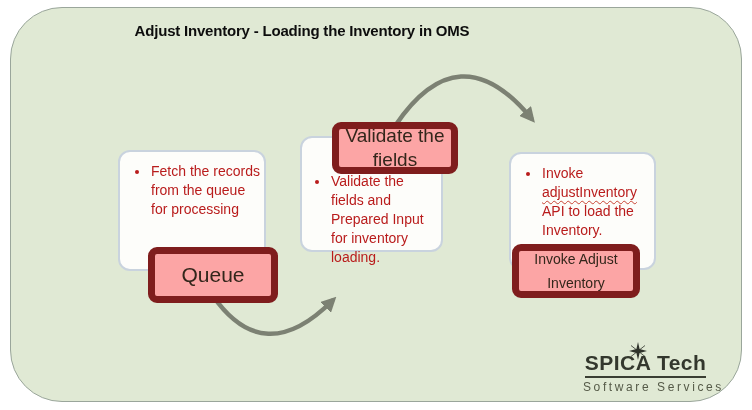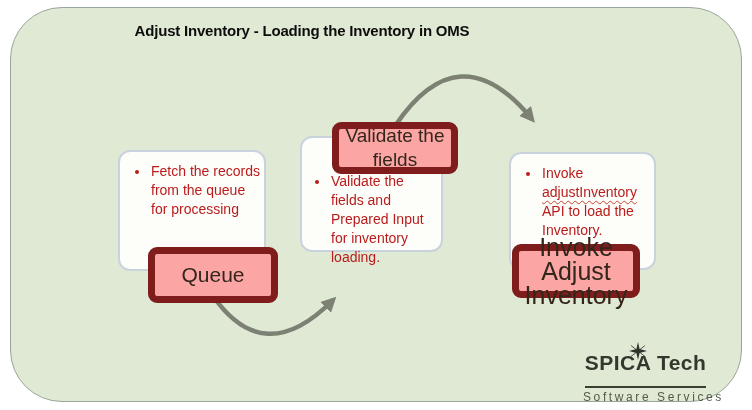--- a/index.html
+++ b/index.html
@@ -66,21 +66,21 @@
     display: flex;
     align-items: center;
     justify-content: center;
     text-align: center;
     color: #33261b;
     line-height: 24px;
     z-index: 5;
   }
   #label1 { left: 148px; top: 247px; width: 130px; height: 56px; font-size: 21px; }
   #label2 { left: 332px; top: 122px; width: 126px; height: 52px; font-size: 19px; }
-  #label3 { left: 512px; top: 244px; width: 128px; height: 54px; font-size: 25px; }
+  #label3 { left: 512px; top: 244px; width: 128px; height: 54px; font-size: 14px; }
   .squiggle {
     text-decoration-line: underline;
     text-decoration-style: wavy;
     text-decoration-color: #c84434;
     text-decoration-thickness: 1px;
     text-underline-offset: 3px;
   }
   .logo {
     position: absolute;
     left: 583px; top: 342px;
@@ -93,21 +93,21 @@
     left: 44px; top: 0px;
     width: 22px; height: 18px;
   }
   .logo-text {
     display: inline-block;
     margin-top: 9px;
     font-size: 21px;
     font-weight: bold;
     letter-spacing: 0.5px;
     border-bottom: 2px solid #3a3e33;
-    padding-bottom: 11px;
+    padding-bottom: 1px;
     white-space: nowrap;
   }
   .logo-tagline {
     margin-top: 2px;
     font-size: 12px;
     letter-spacing: 2.6px;
     color: #555a48;
     white-space: nowrap;
   }
 </style>

